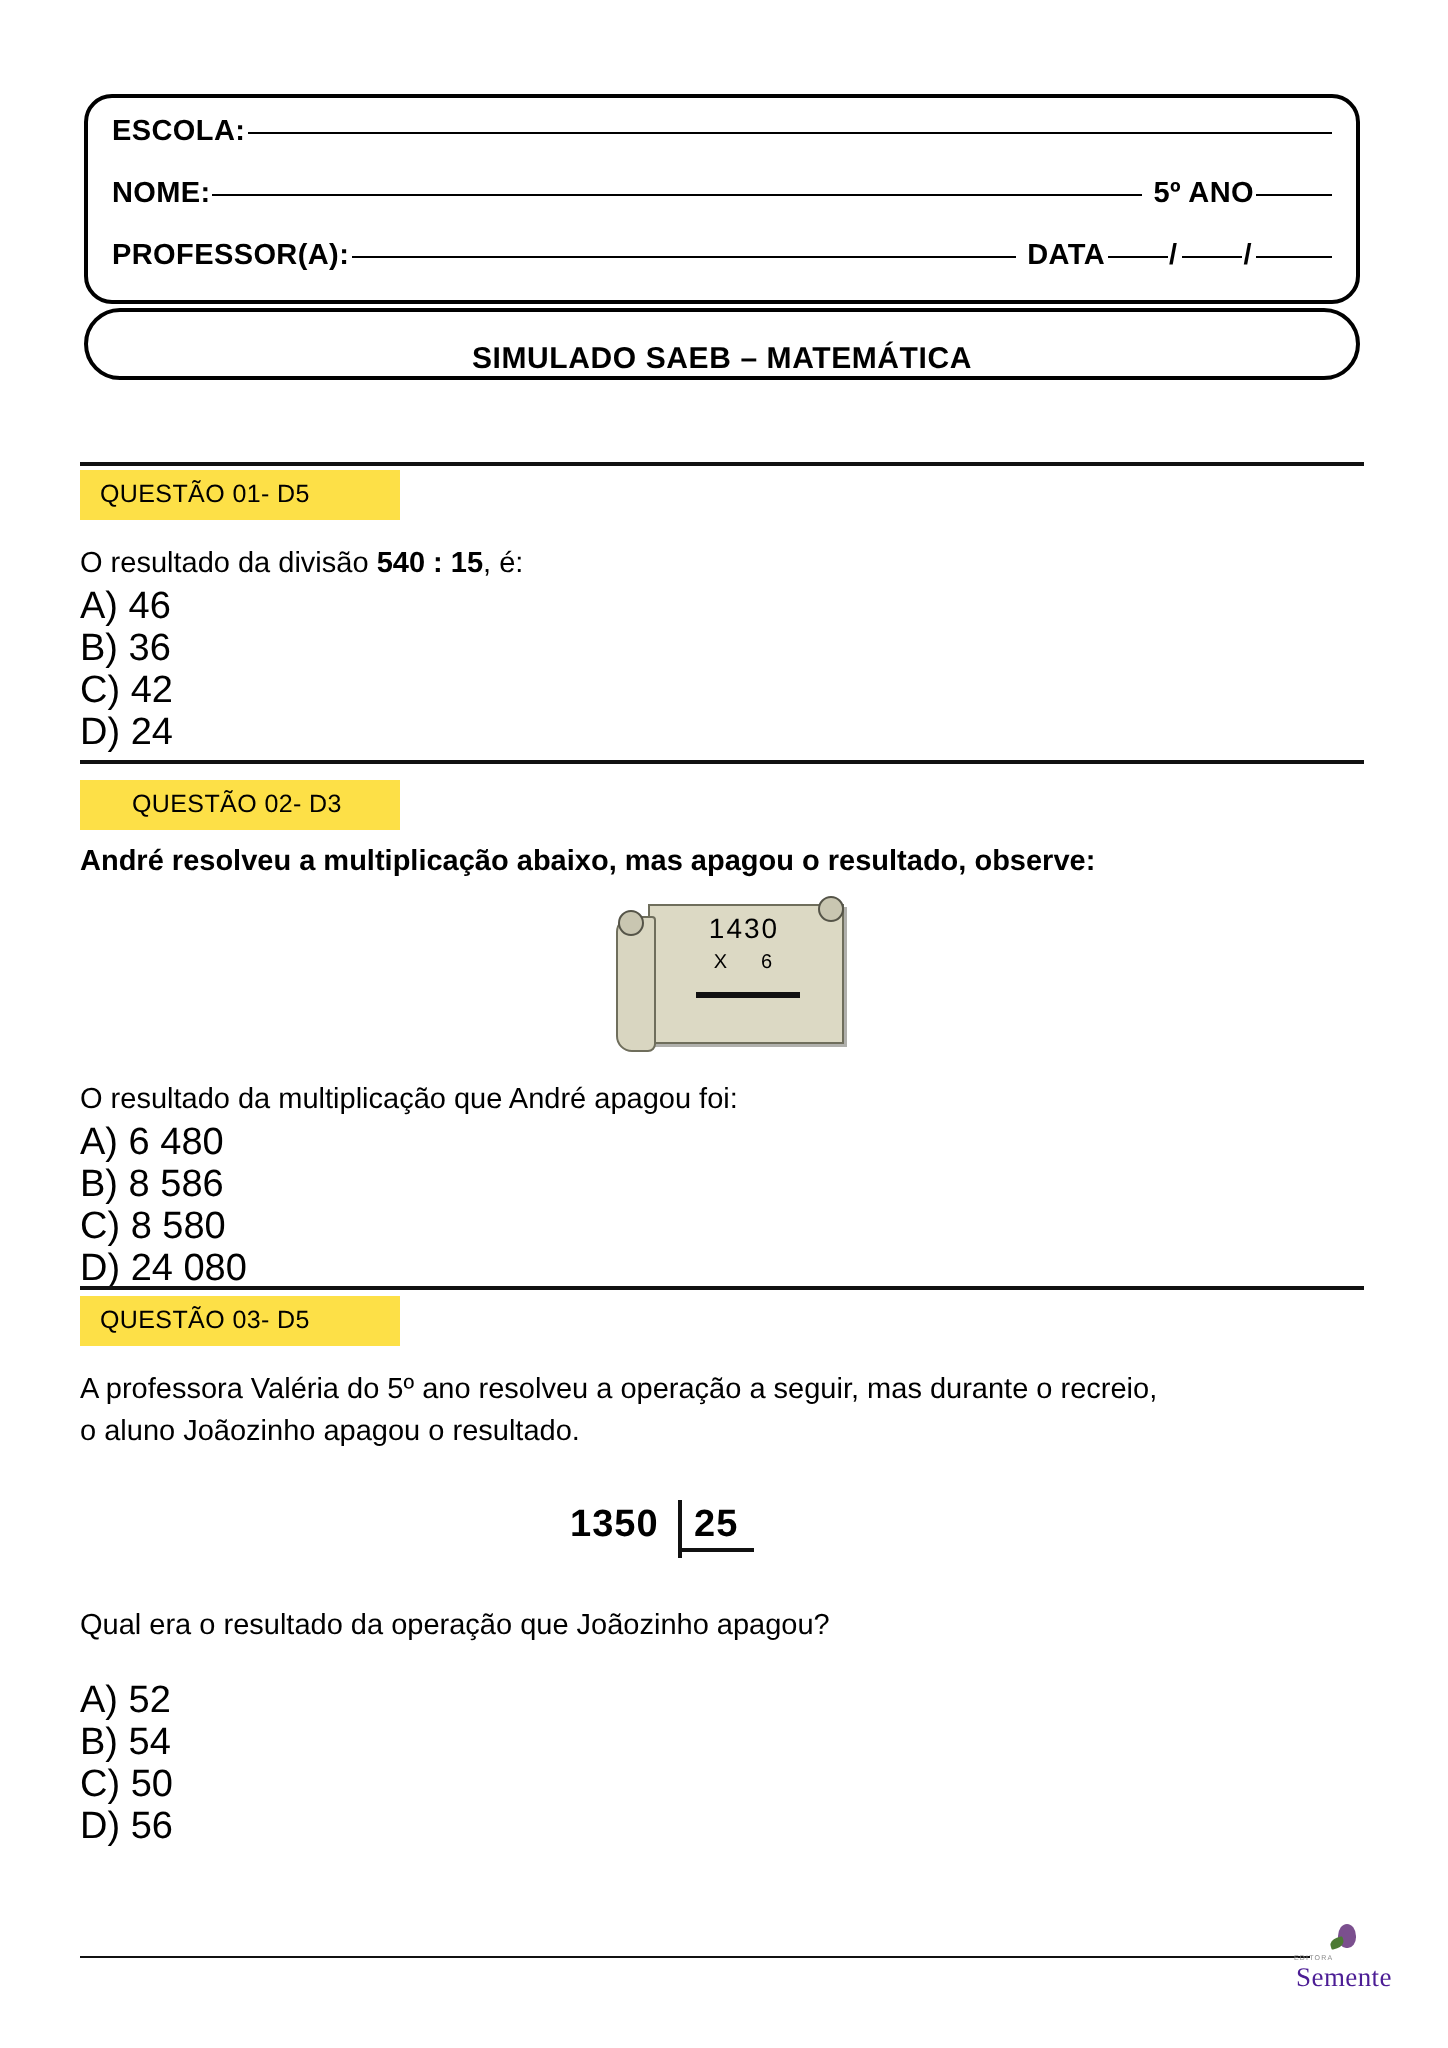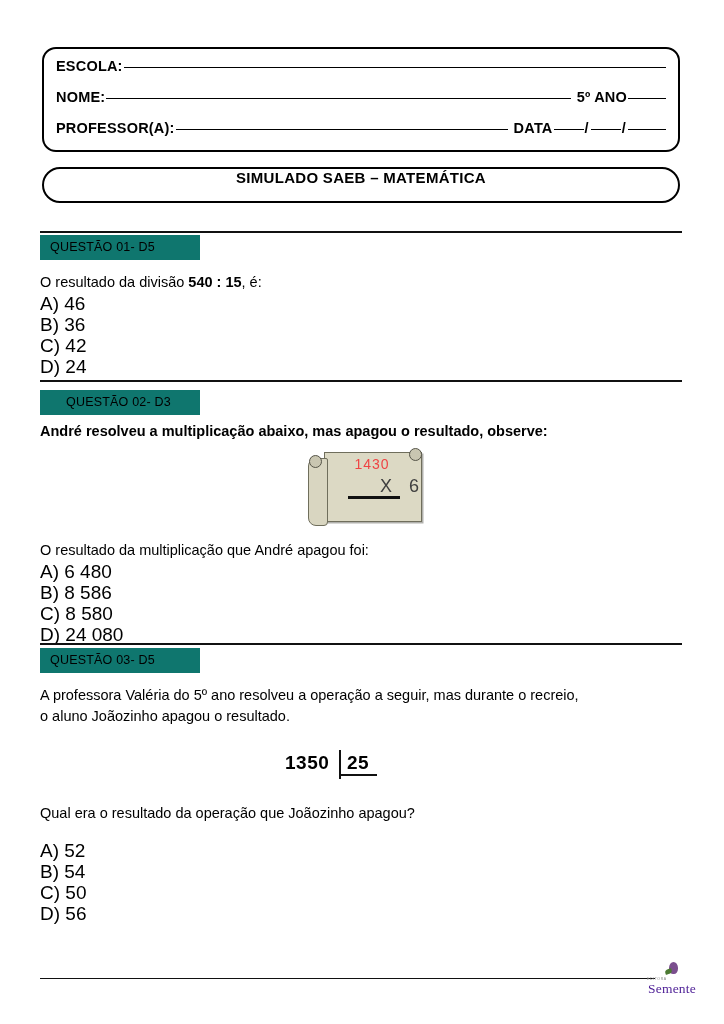--- a/index.html
+++ b/index.html
@@ -55,28 +55,28 @@
   }
   .dots.fixed-sm { flex: 0 0 38px; }
   .dots.fixed-xs { flex: 0 0 30px; }
   .tail { flex: 0 0 auto; margin-left: 6px; }
   .slash { flex: 0 0 auto; padding: 0 1px; }
 
   
   .title-box {
     position: absolute;
     left: 42px;
-    top: 167px;
+    top: 154px;
     width: 638px;
     height: 36px;
     border: 2.5px solid #000;
     border-radius: 20px;
     box-sizing: border-box;
     display: flex;
-    align-items: flex-start;
+    align-items: flex-end;
     justify-content: center;
   }
   .title-text {
     font-size: 15px;
     font-weight: bold;
     letter-spacing: 0.3px;
   }
 
   
   .rule {
@@ -84,21 +84,21 @@
     left: 40px;
     width: 642px;
     height: 0;
     border-top: 2.5px solid #111;
   }
 
   
   .qtag {
     position: absolute;
     left: 40px;
-    background: #0f766e;
+    background: #fde047;
     font-size: 12.5px;
     letter-spacing: 0.2px;
     padding: 5px 8px 6px 10px;
     width: 160px;
     box-sizing: border-box;
   }
 
   
   .qtext {
     position: absolute;
@@ -155,31 +155,31 @@
   }
   .curl.tl { left: 3px; top: 9px; }
   .curl.tr { left: 103px; top: 2px; }
   .scroll-num {
     position: absolute;
     left: 18px;
     top: 10px;
     width: 96px;
     text-align: center;
     font-size: 14px;
-    color: #ef4444;
+    color: #000000;
     letter-spacing: 1px;
   }
   .scroll-mult {
     position: absolute;
     left: 18px;
     top: 30px;
     width: 96px;
-    text-align: right;
-    font-size: 18px;
-    color: #404040;
+    text-align: center;
+    font-size: 10px;
+    color: #000000;
     letter-spacing: 1px;
   }
   .scroll-mult .sym { margin-right: 16px; }
   .scroll-bar {
     position: absolute;
     left: 42px;
     top: 50px;
     width: 52px;
     height: 0;
     border-top: 3px solid #111;

